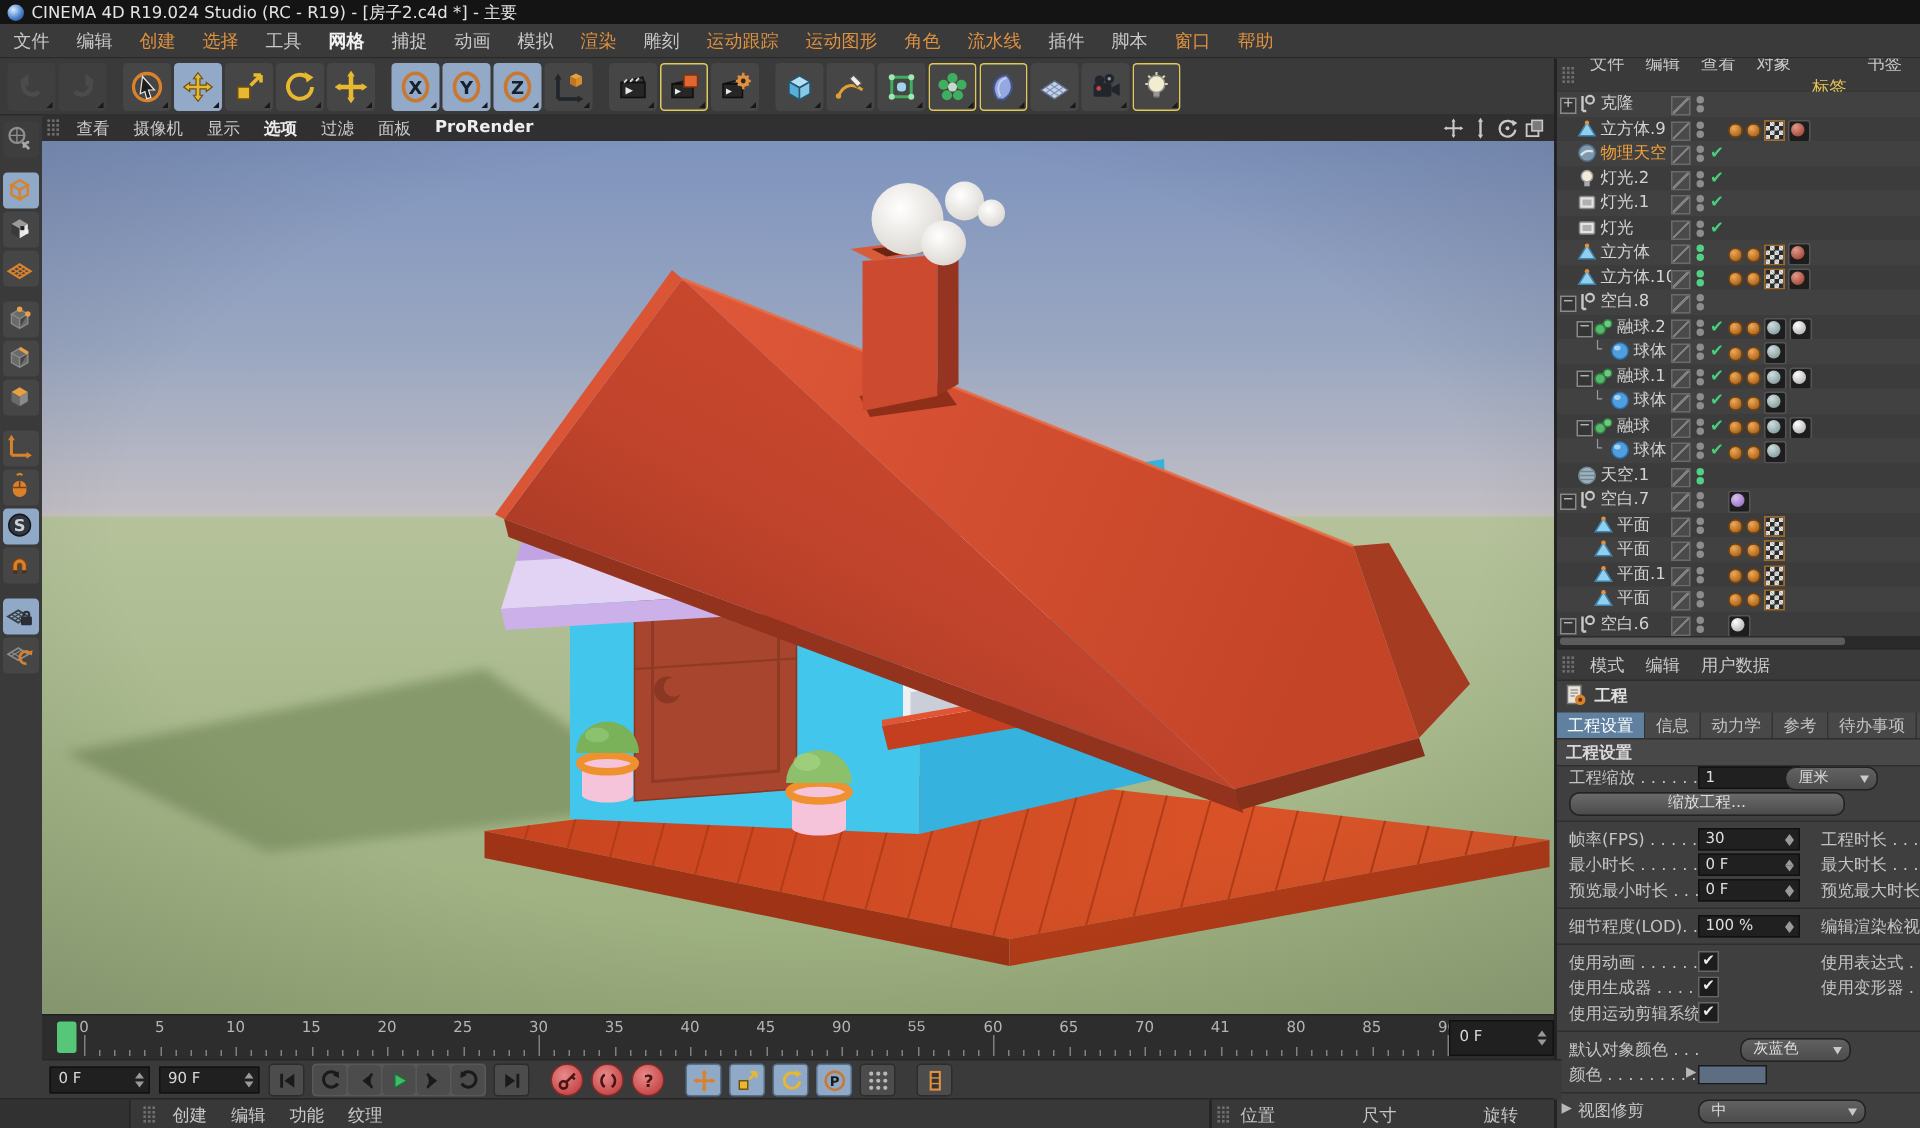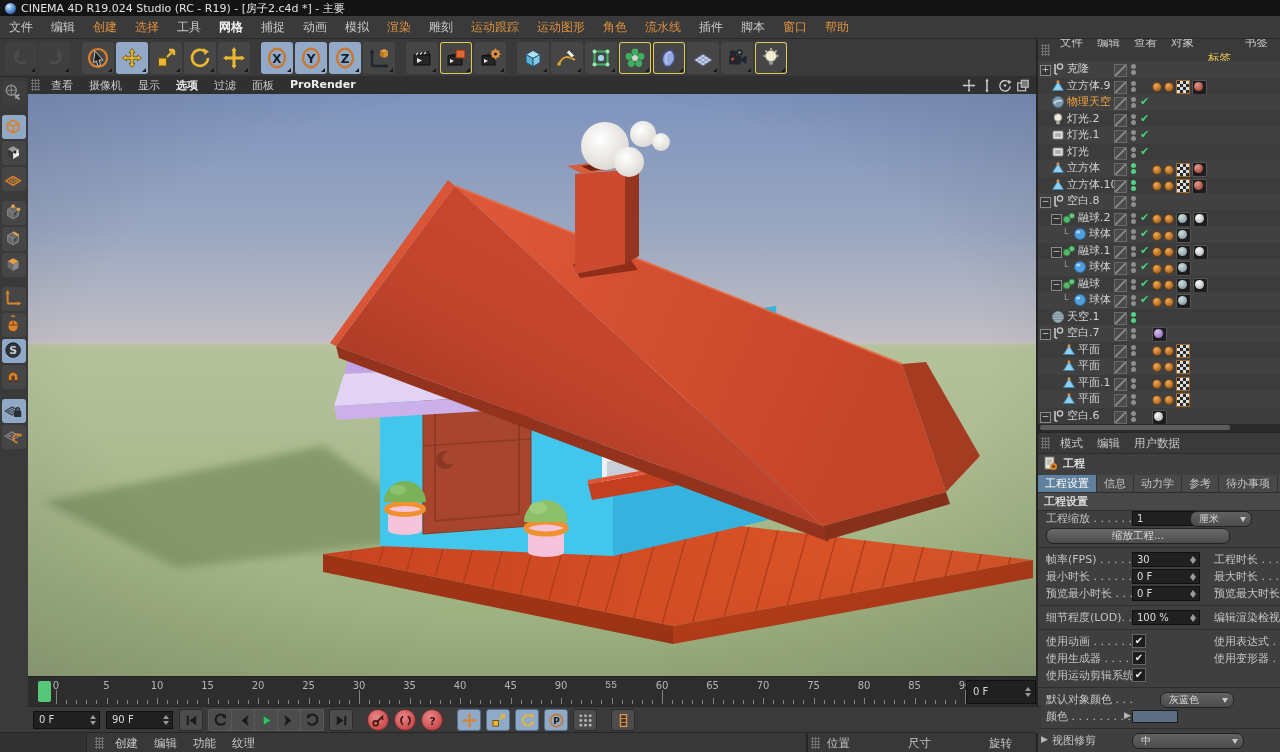--- a/index.html
+++ b/index.html
@@ -1347,21 +1347,21 @@
       <span class="rtick" style="left: 704.7px; height: 4px;"></span>
       <span class="rtick" style="left: 714.8px; height: 4px;"></span>
       <span class="rtick" style="left: 724.9px; height: 4px;"></span>
       <span class="rtick" style="left: 735px; height: 6px;"></span>
       <span class="rnum" style="left: 735px;">70</span>
       <span class="rtick" style="left: 745.1px; height: 4px;"></span>
       <span class="rtick" style="left: 755.2px; height: 4px;"></span>
       <span class="rtick" style="left: 765.3px; height: 4px;"></span>
       <span class="rtick" style="left: 775.4px; height: 4px;"></span>
       <span class="rtick" style="left: 785.5px; height: 6px;"></span>
-      <span class="rnum" style="left: 785.5px;">75</span>
+      <span class="rnum" style="left: 785.5px;">41</span>
       <span class="rtick" style="left: 795.6px; height: 4px;"></span>
       <span class="rtick" style="left: 805.7px; height: 4px;"></span>
       <span class="rtick" style="left: 815.8px; height: 4px;"></span>
       <span class="rtick" style="left: 825.9px; height: 4px;"></span>
       <span class="rtick" style="left: 836px; height: 6px;"></span>
       <span class="rnum" style="left: 836px;">80</span>
       <span class="rtick" style="left: 846.1px; height: 4px;"></span>
       <span class="rtick" style="left: 856.2px; height: 4px;"></span>
       <span class="rtick" style="left: 866.3px; height: 4px;"></span>
       <span class="rtick" style="left: 876.4px; height: 4px;"></span>

